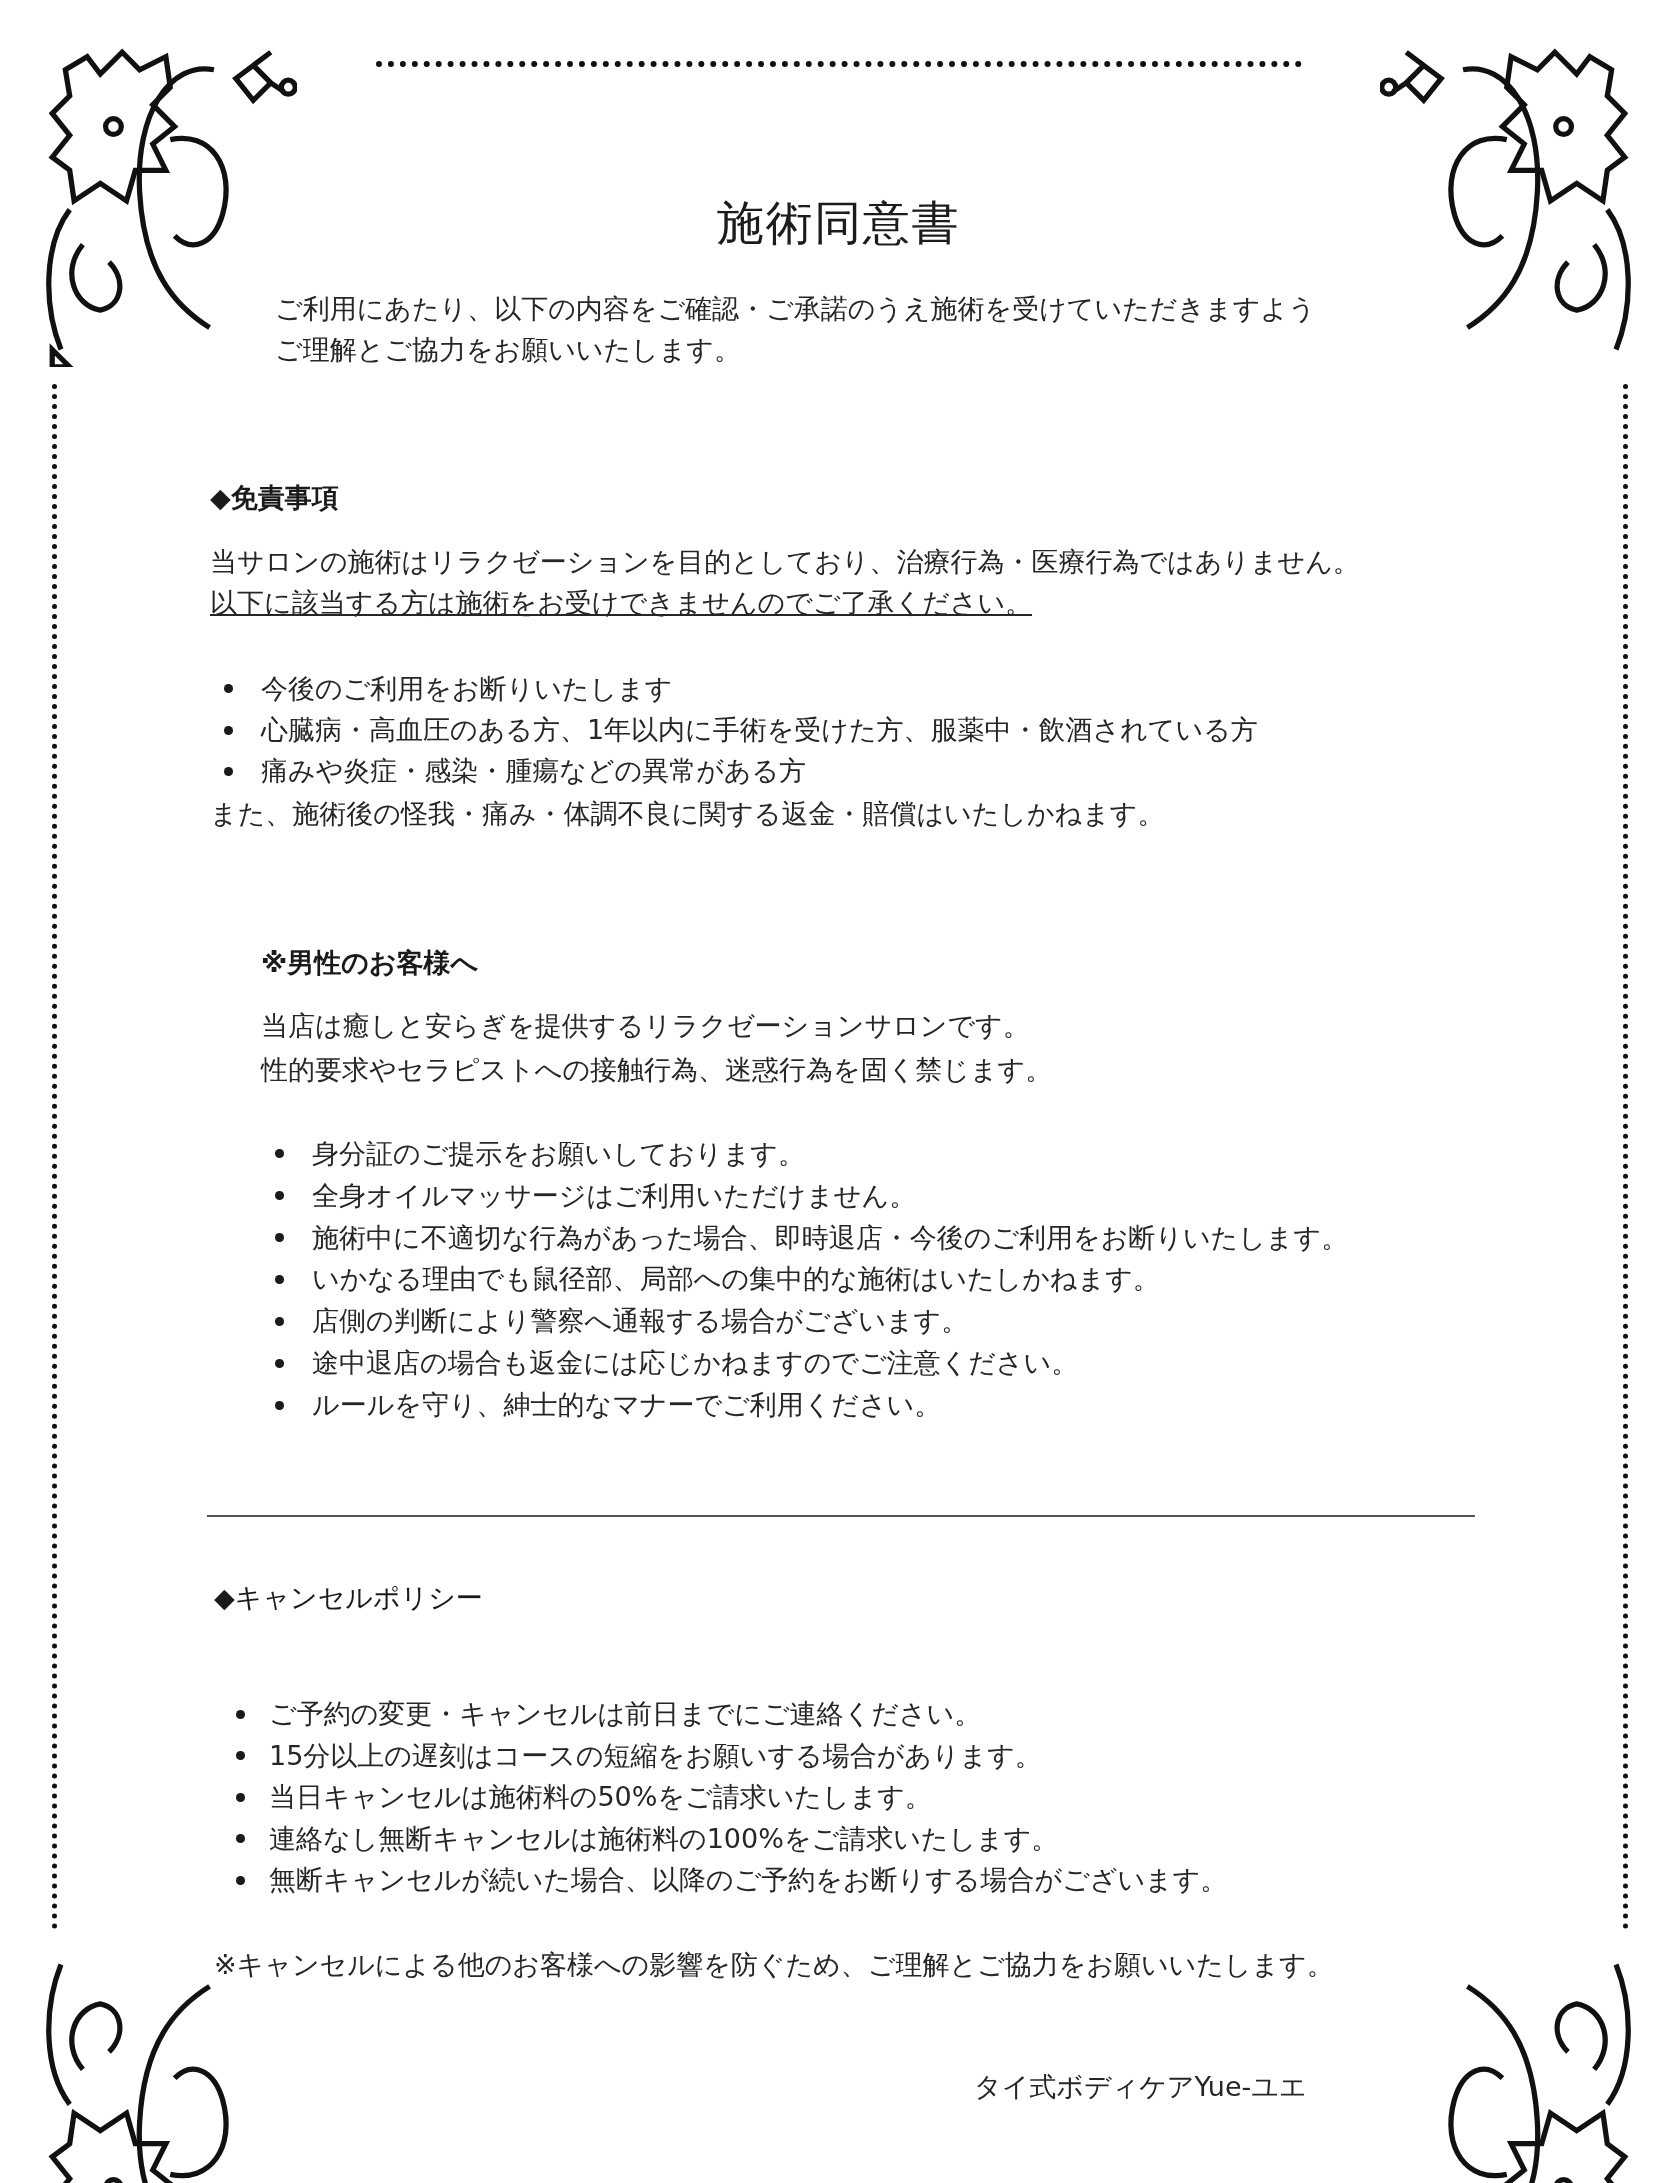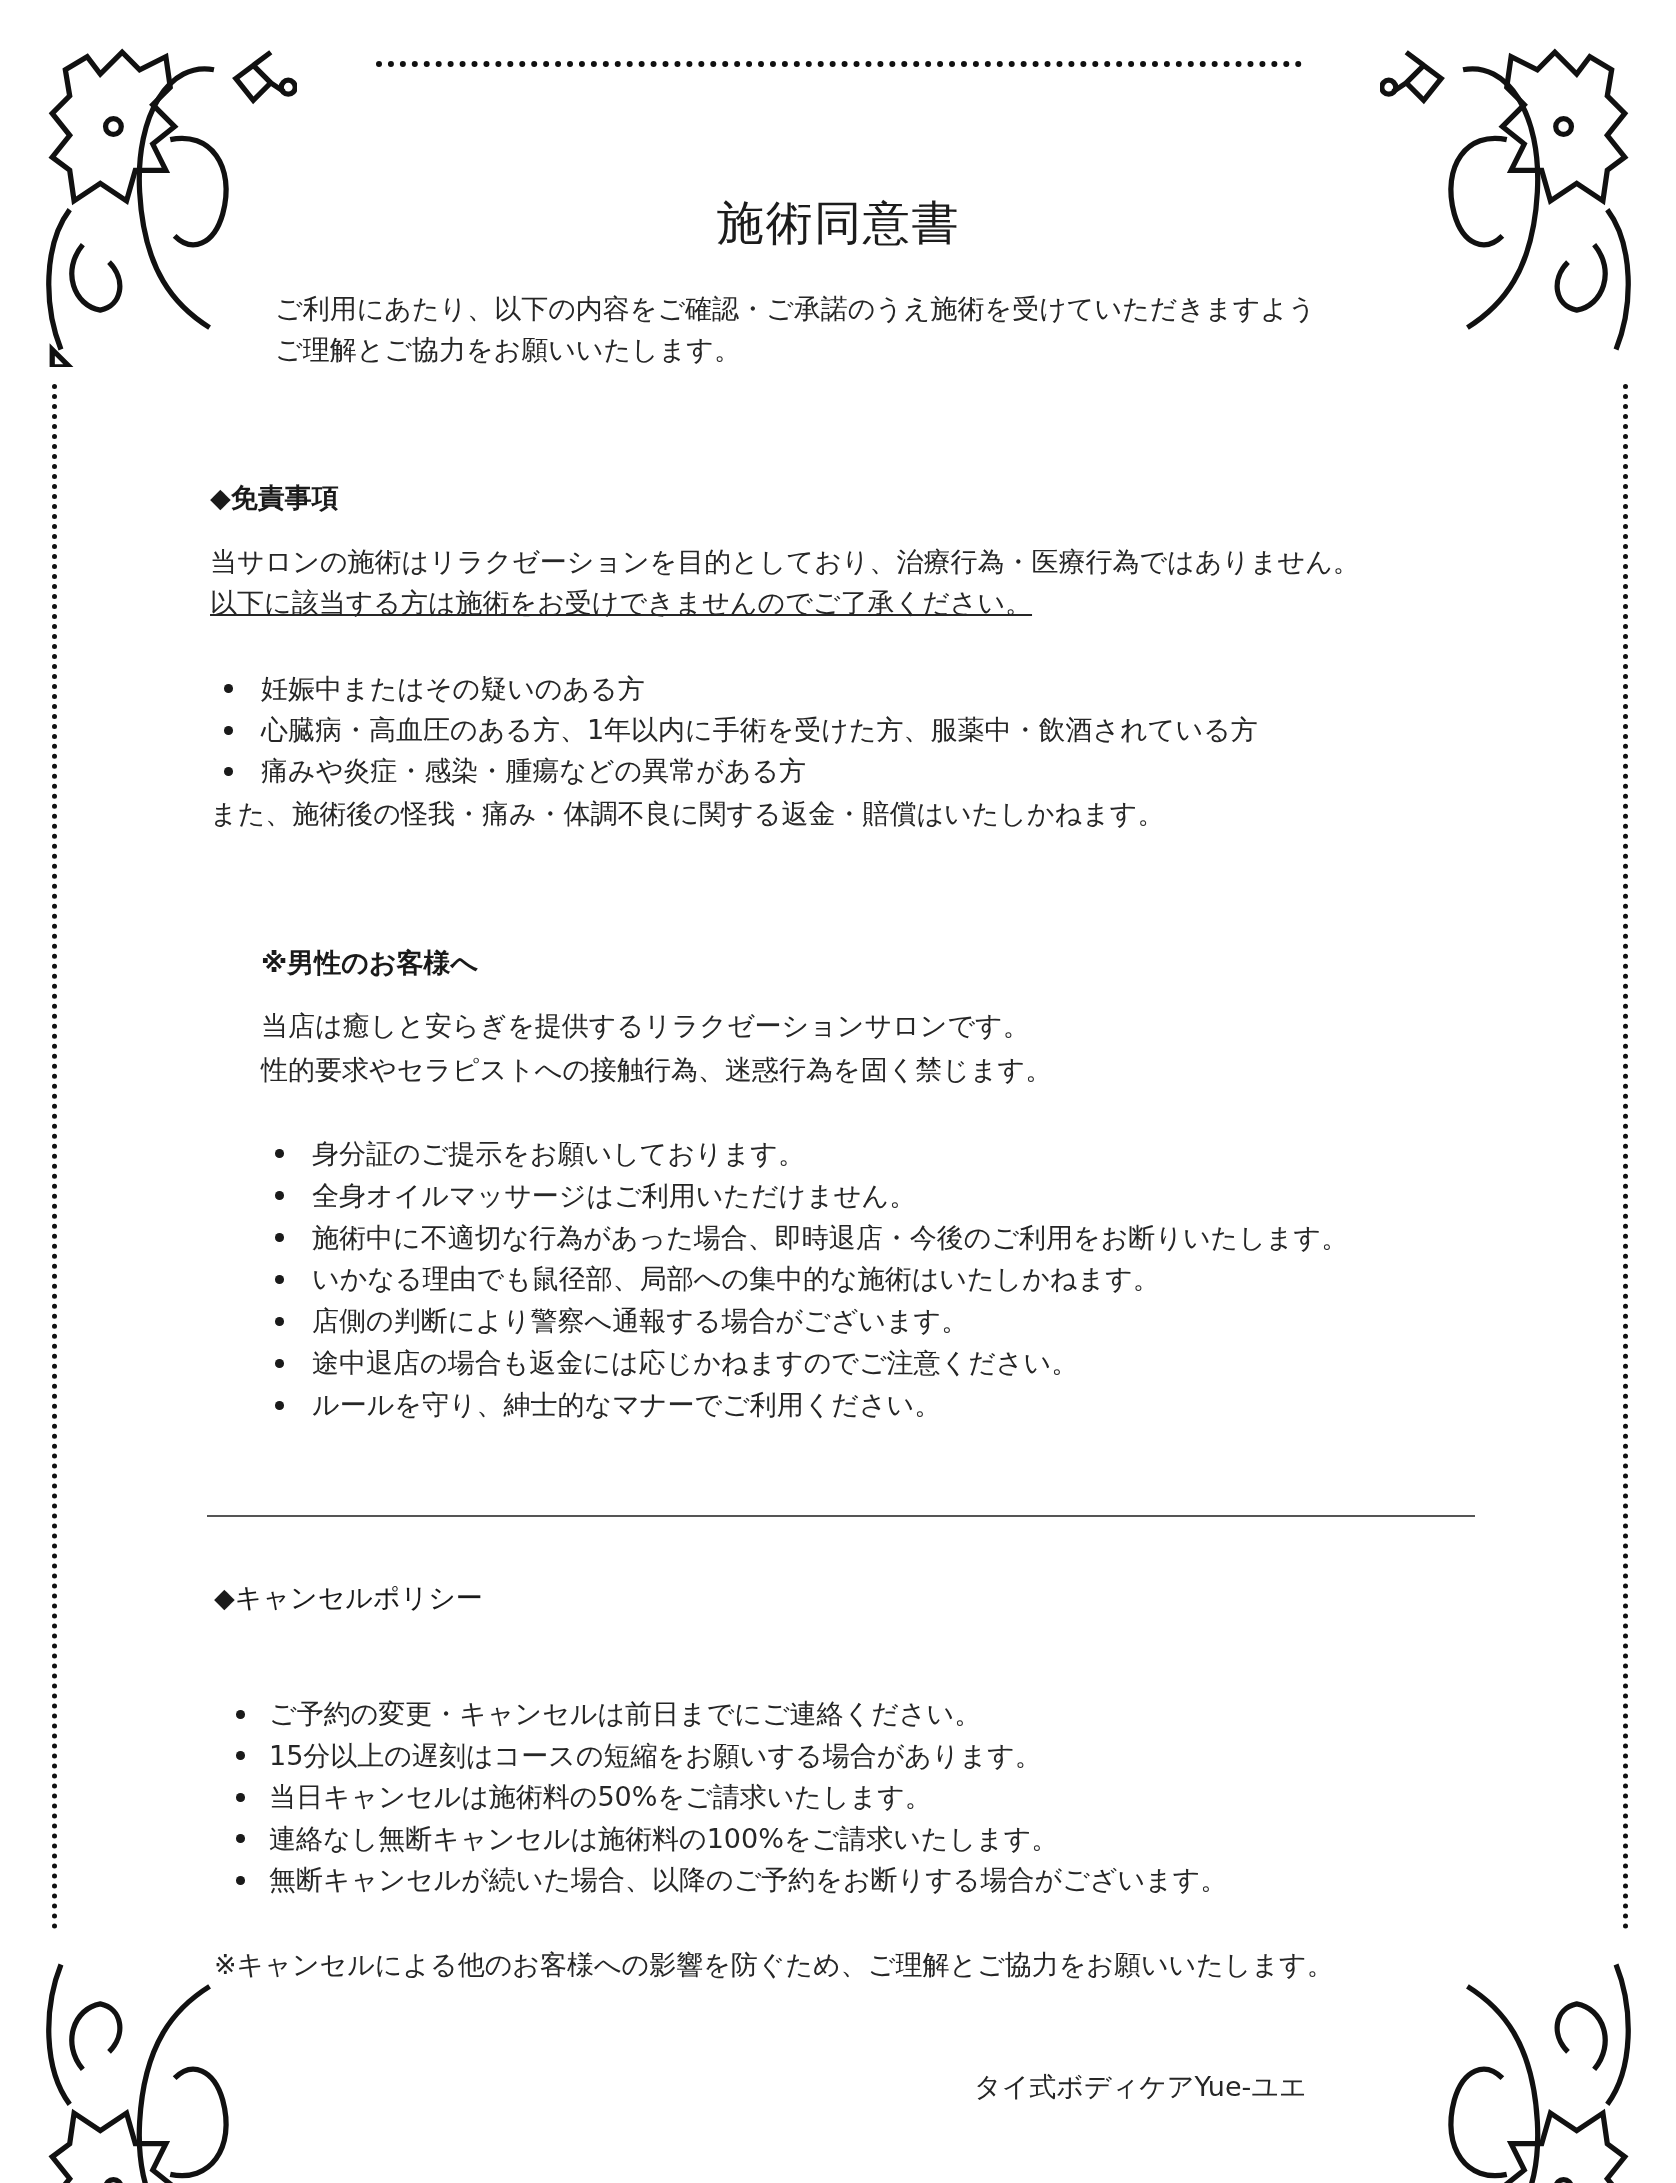--- a/index.html
+++ b/index.html
@@ -69,21 +69,21 @@
 <div class="abs title" style="left:0; width:1677px; text-align:center; top:192px;">施術同意書</div>
 
 <div class="abs body-txt" style="left:275px; top:295px;">ご利用にあたり、以下の内容をご確認・ご承諾のうえ施術を受けていただきますよう</div>
 <div class="abs body-txt" style="left:275px; top:336px;">ご理解とご協力をお願いいたします。</div>
 
 <div class="abs heading" style="left:210px; top:464px;">◆免責事項</div>
 <div class="abs body-txt" style="left:210px; top:548px;">当サロンの施術はリラクゼーションを目的としており、治療行為・医療行為ではありません。</div>
 <div class="abs body-txt" style="left:210px; top:589px;text-decoration:underline;">以下に該当する方は施術をお受けできませんのでご了承ください。</div>
 
 <div class="dot" style="left:224px; top:684px;"></div>
-<div class="abs body-txt" style="left:261px; top:675px;">妊娠中またはその疑いのある方</div>
+<div class="abs body-txt" style="left:261px; top:675px;">今後のご利用をお断りいたします</div>
 <div class="dot" style="left:224px; top:726px;"></div>
 <div class="abs body-txt" style="left:261px; top:716px;">心臓病・高血圧のある方、1年以内に手術を受けた方、服薬中・飲酒されている方</div>
 <div class="dot" style="left:224px; top:767px;"></div>
 <div class="abs body-txt" style="left:261px; top:757px;">痛みや炎症・感染・腫瘍などの異常がある方</div>
 <div class="abs body-txt" style="left:210px; top:800px;">また、施術後の怪我・痛み・体調不良に関する返金・賠償はいたしかねます。</div>
 
 <div class="abs heading" style="left:261px; top:929px;">※男性のお客様へ</div>
 <div class="abs body-txt" style="left:261px; top:1012px;">当店は癒しと安らぎを提供するリラクゼーションサロンです。</div>
 <div class="abs body-txt" style="left:261px; top:1056px;">性的要求やセラピストへの接触行為、迷惑行為を固く禁じます。</div>
 

